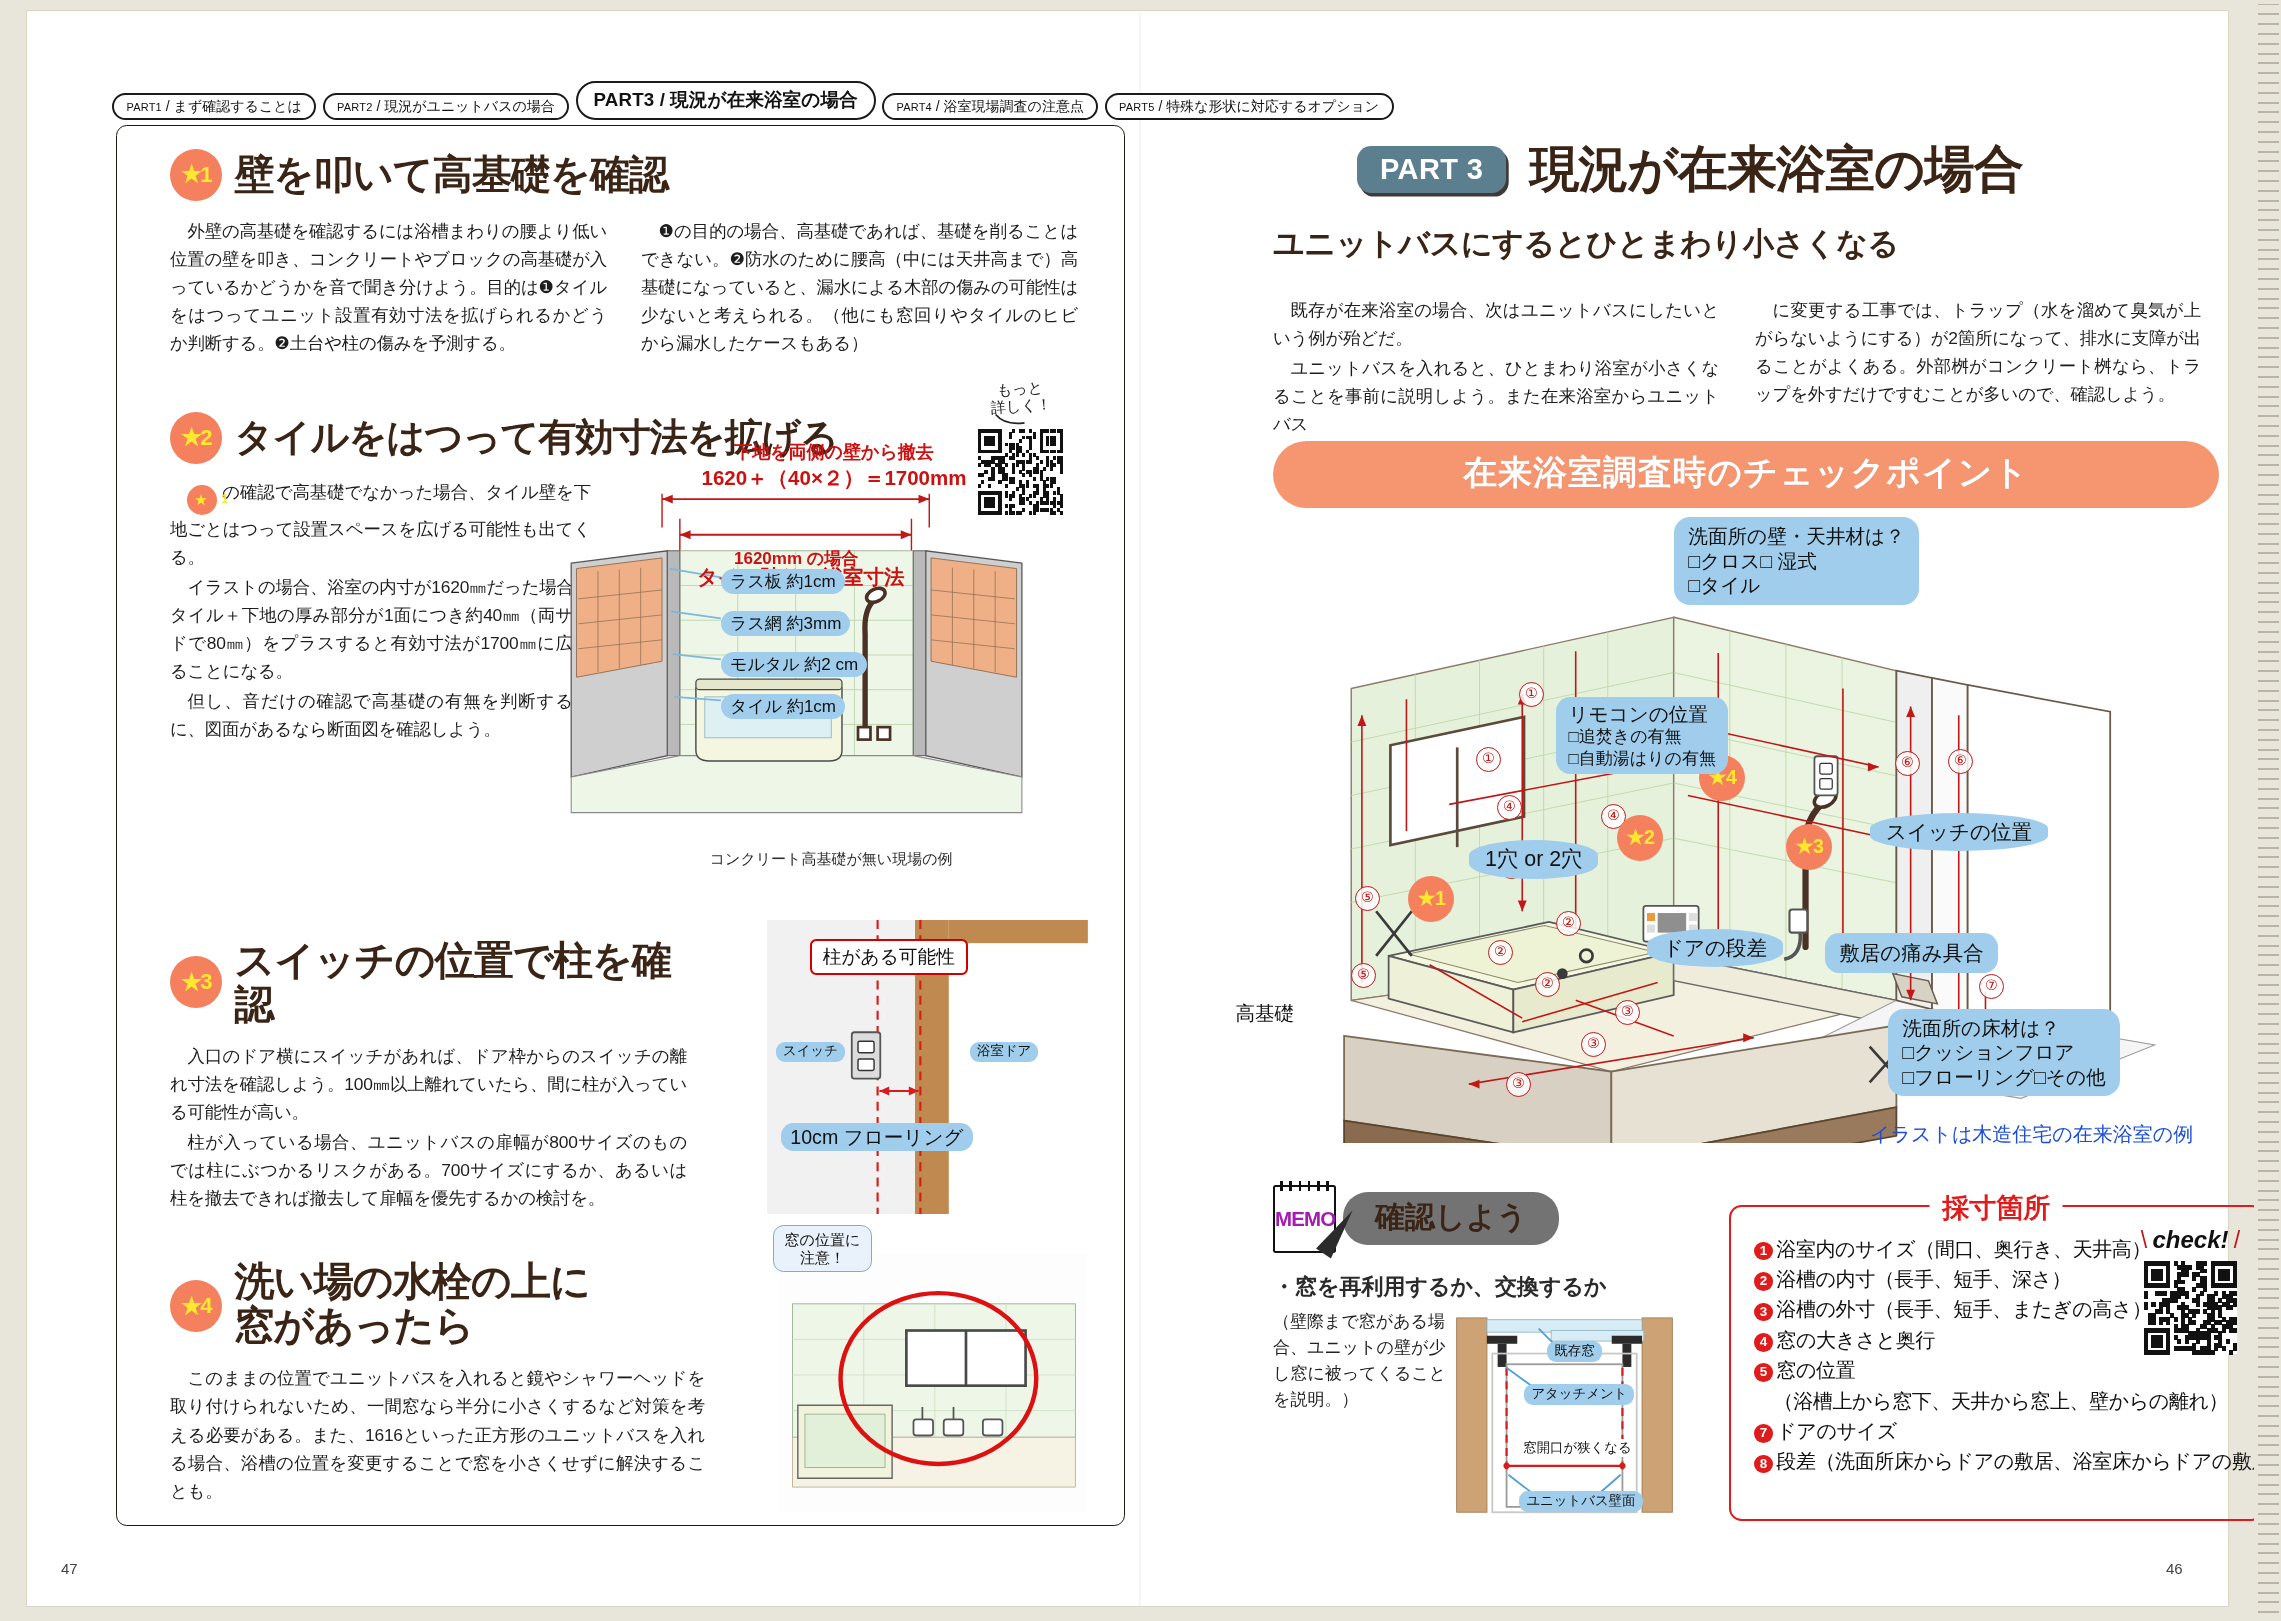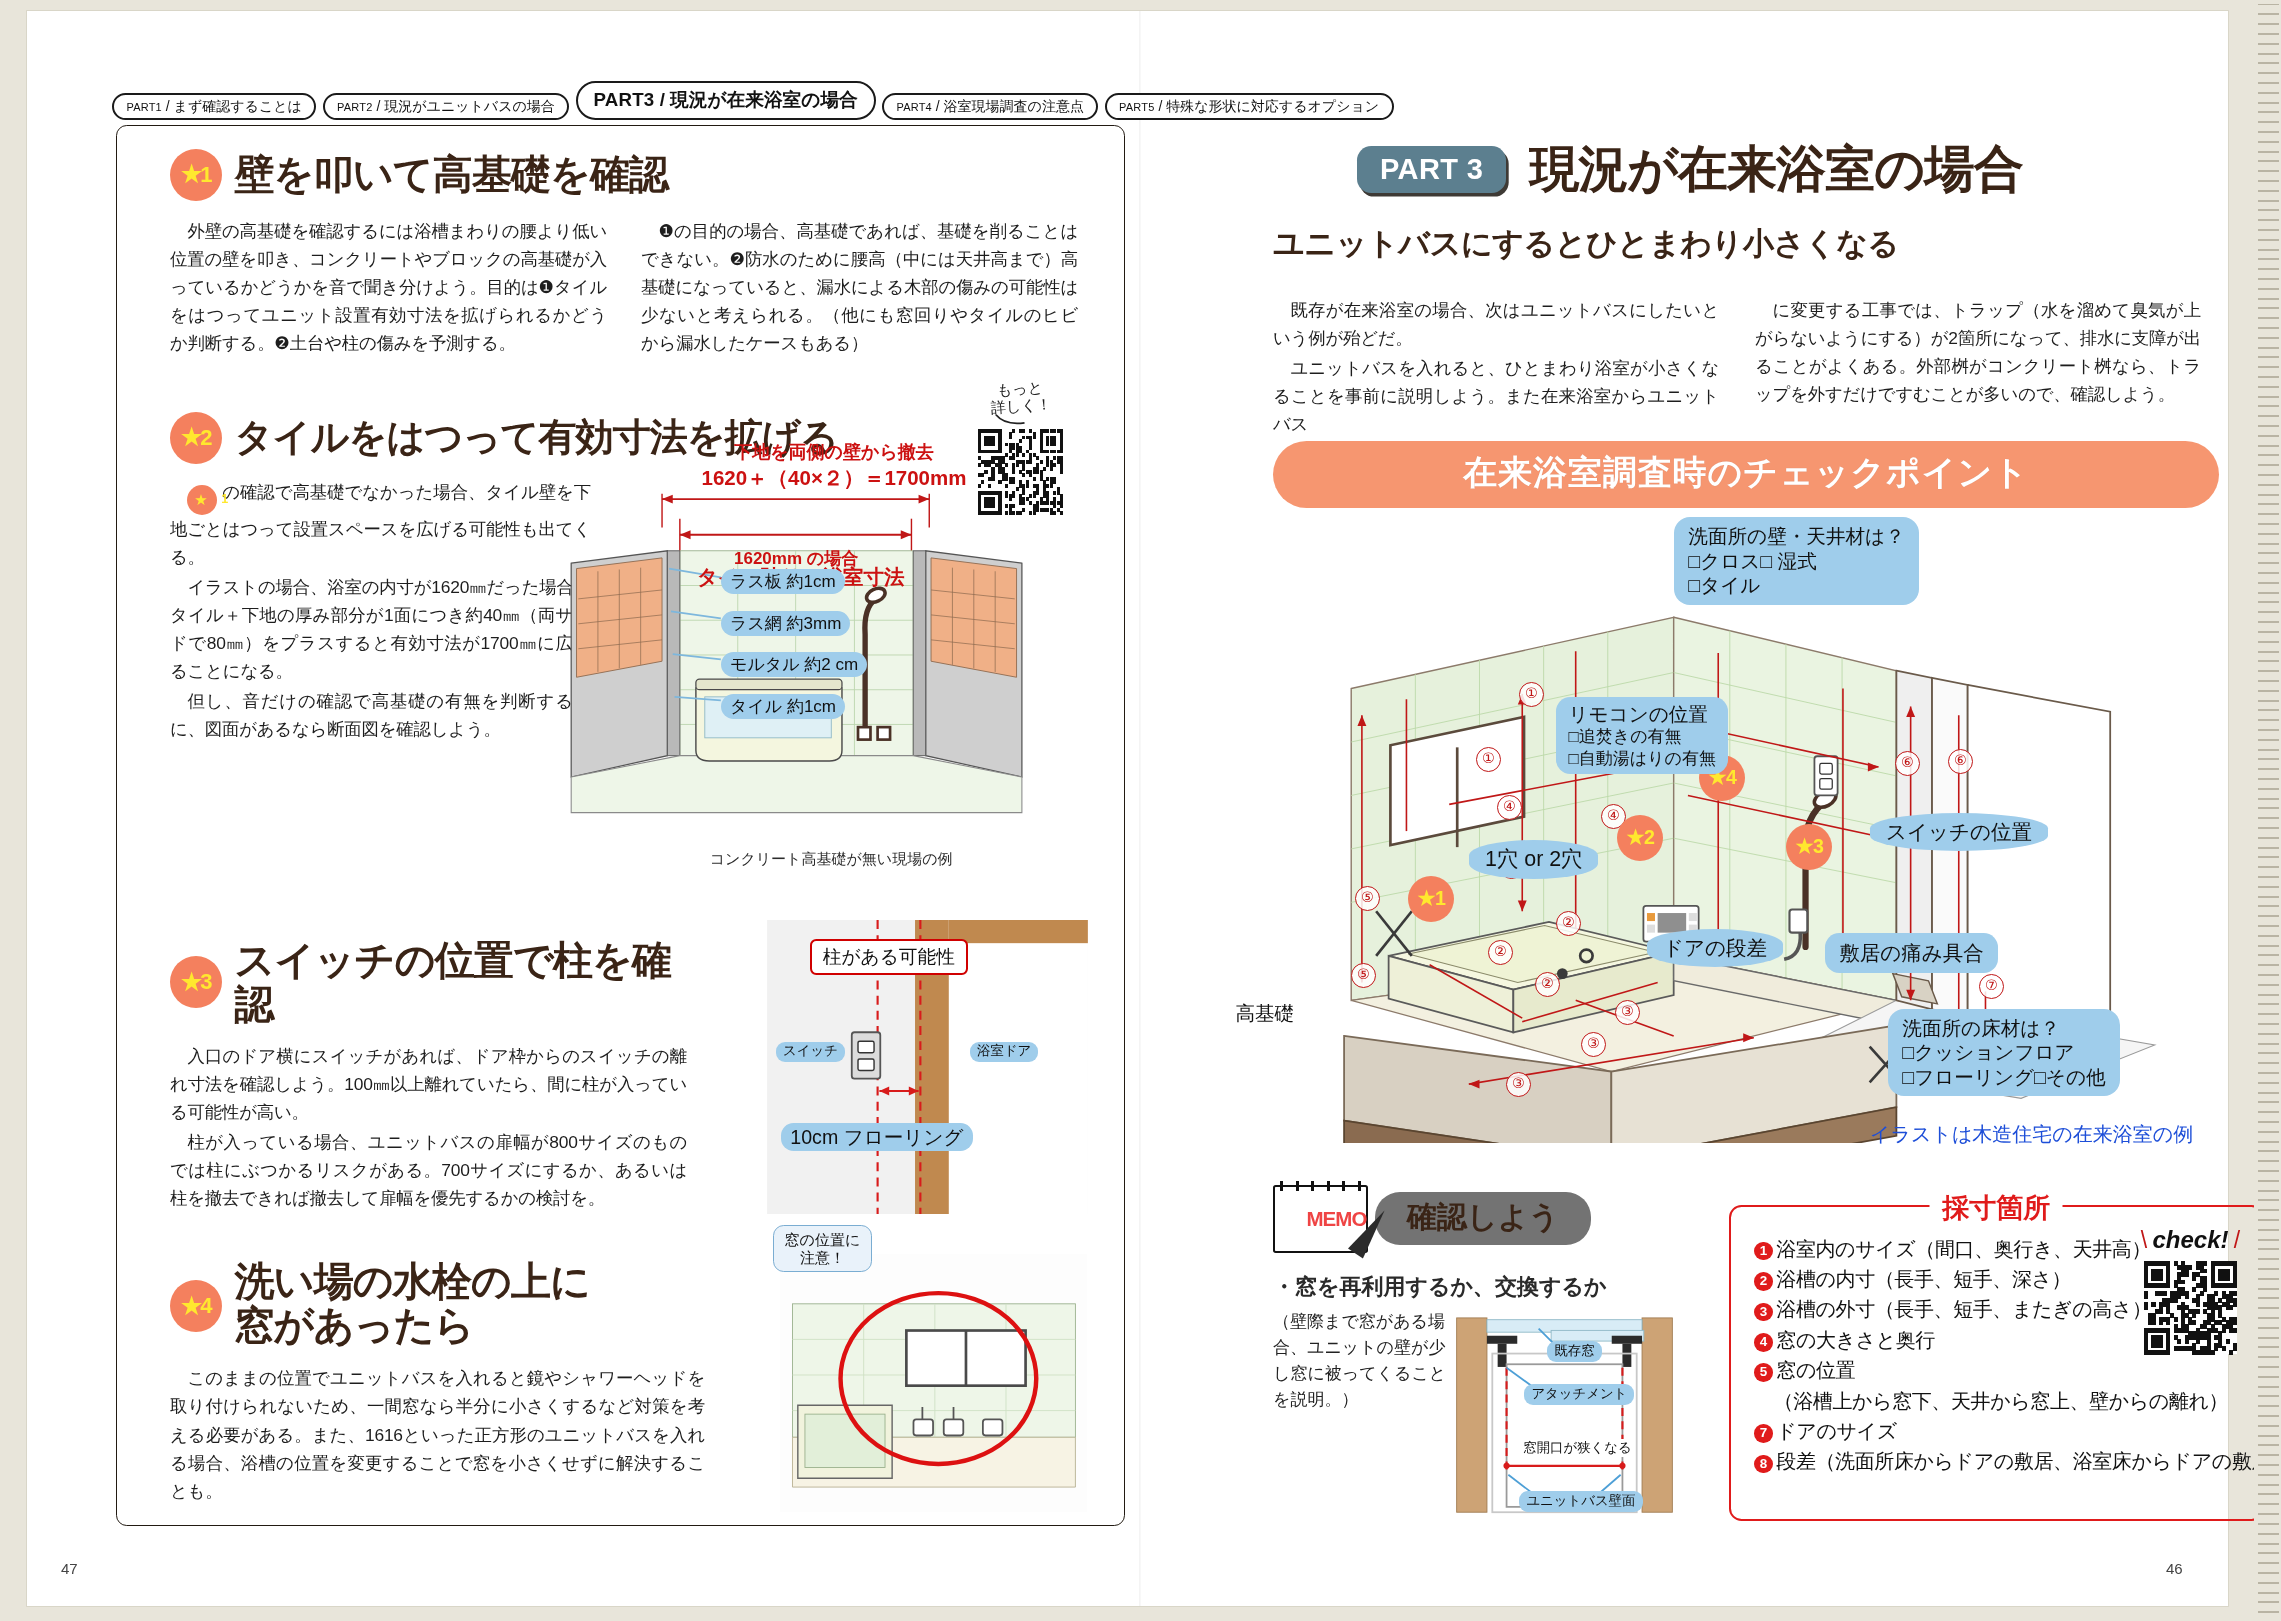--- a/index.html
+++ b/index.html
@@ -153,22 +153,22 @@
     text-shadow: 0 0 0.9px rgba(0,0,0,.15);
   }
 
   .memo-pill {
     background: #737373; border-radius: 25px; padding: 5.3px 32px 7.1px 32px;
     font-size: 30px; font-weight: 700; color: #3a2416; display: inline-block;
   }
   .memo-icon {
     width: 59px; height: 64px; border: 2.7px solid #111; border-radius: 2.7px;
     background: #fff; position: relative;
-    display: flex; align-items: center; justify-content: center;
-    font-size: 20.5px; font-weight: 700; color: #ef4444; letter-spacing: -0.9px; padding-left: 32px;
+    display: flex; align-items: center; justify-content: flex-start;
+    font-size: 20.5px; font-weight: 700; color: #a21caf; letter-spacing: -0.9px;
   }
   .memo-icon .rings {
     position: absolute; top: -6.2px; left: 5.3px; right: 5.3px; height: 10.7px;
     display: flex; justify-content: space-between;
   }
   .memo-icon .rings b { width: 2.7px; height: 10.7px; background: #111; display:block; }
   .memo-icon .pencil {
     position: absolute; right: -12.5px; bottom: -7.1px;
     width: 0; height: 0;
     border-left: 9.8px solid transparent;

